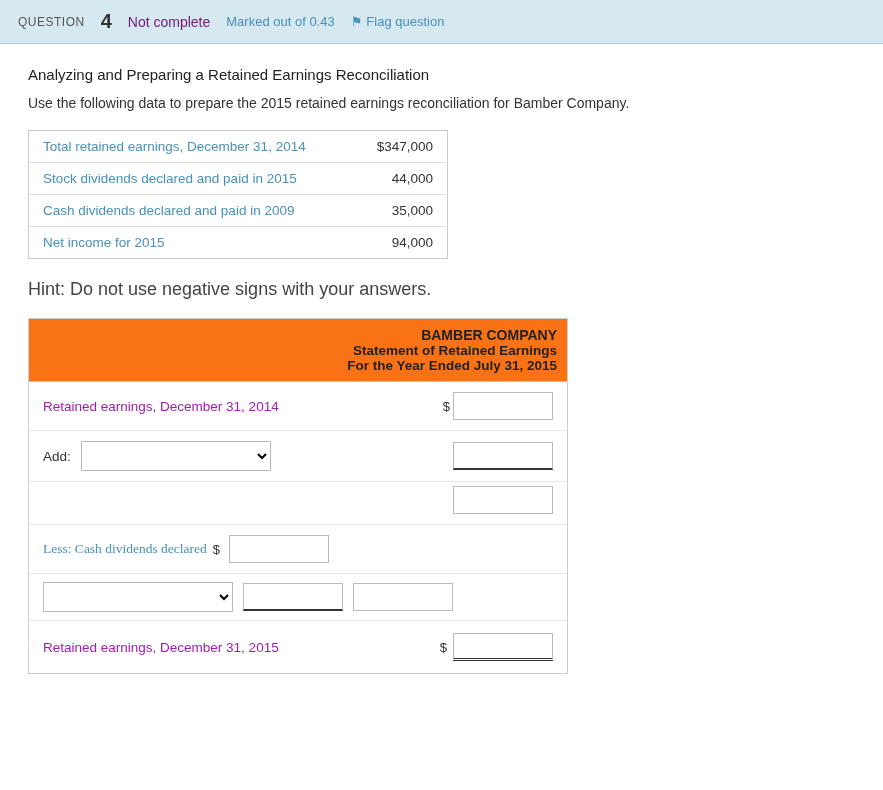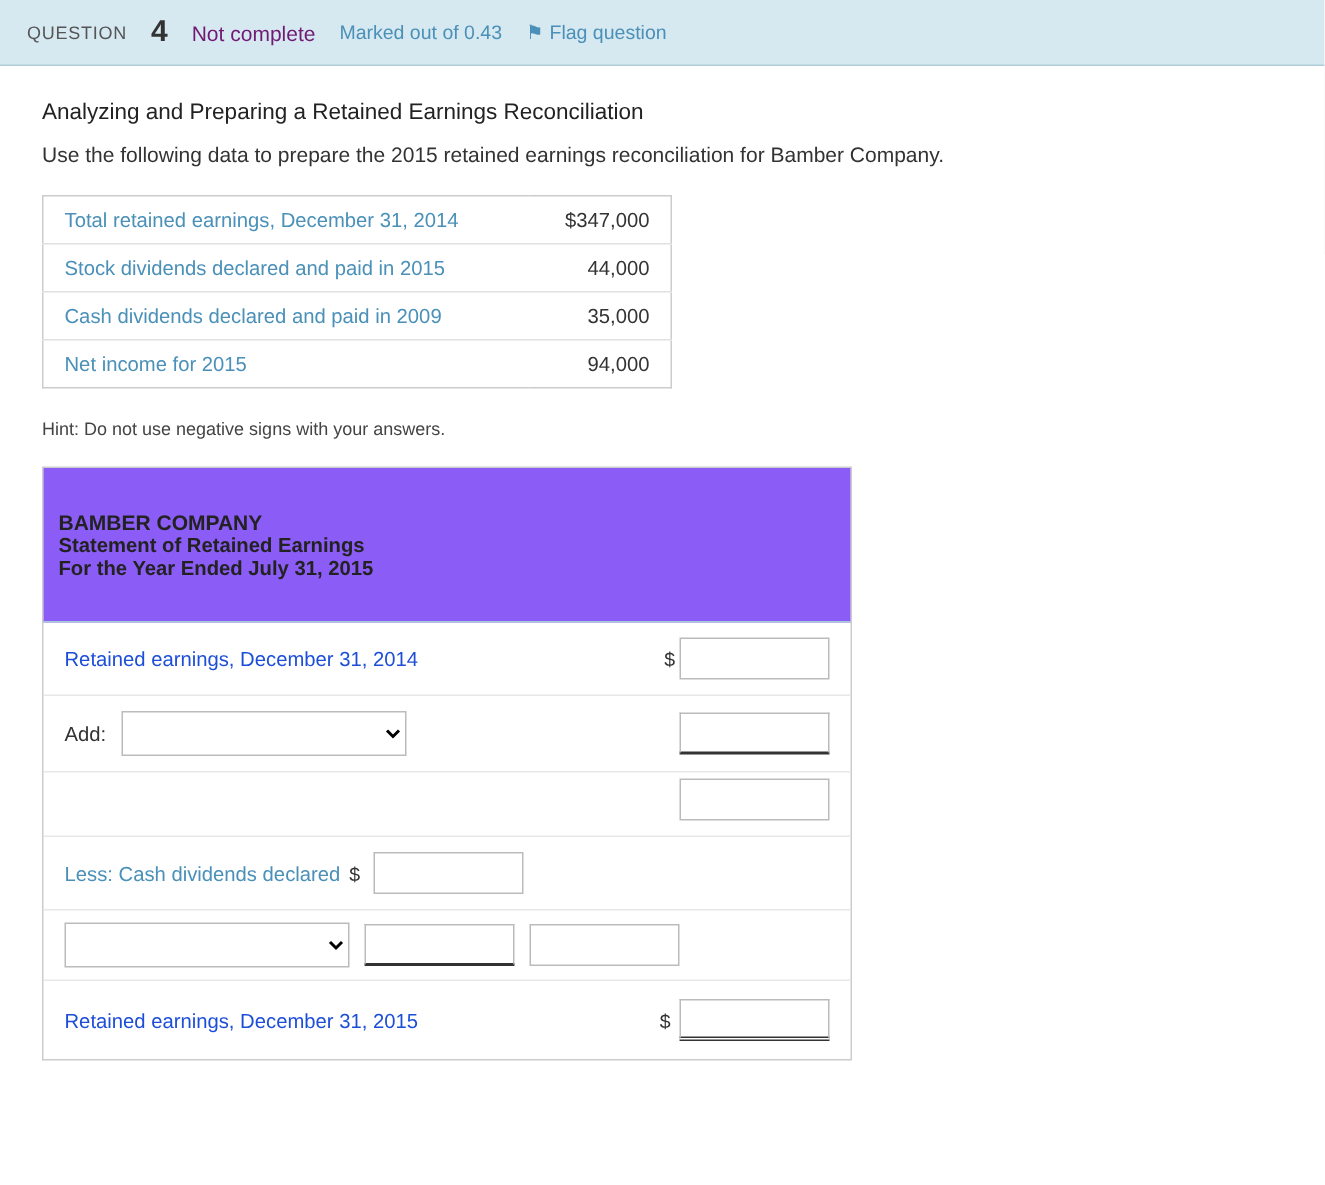--- a/index.html
+++ b/index.html
@@ -96,34 +96,34 @@
 
     .data-table td:first-child {
       color: #4a90b8;
     }
 
     .data-table tr:last-child td {
       border-bottom: none;
     }
 
     .hint-text {
-      font-size: 12px;
+      font-size: 18px;
       color: #444;
       margin-bottom: 18px;
     }
 
     .statement-container {
       border: 1px solid #ccc;
       width: 540px;
     }
 
     .statement-header {
-      background: #8b5cf6;
-      text-align: left;
-      padding: 28px 10px;
+      background: #f97316;
+      text-align: right;
+      padding: 8px 10px;
       border-bottom: 1px solid #a8c8d8;
     }
 
     .statement-header .company-name {
       font-weight: bold;
       font-size: 14px;
       color: #222;
     }
 
     .statement-header .statement-title {
@@ -148,21 +148,21 @@
       padding: 10px 14px;
       border-bottom: 1px solid #e8e8e8;
       min-height: 48px;
     }
 
     .stmt-row:last-child {
       border-bottom: none;
     }
 
     .stmt-label {
-      color: #1d4ed8;
+      color: #a21caf;
       font-size: 13.5px;
       flex: 1;
     }
 
     .dollar-sign {
       color: #333;
       font-size: 13px;
       margin-right: 3px;
     }
 
@@ -221,20 +221,21 @@
       display: flex;
       align-items: center;
       padding: 10px 14px;
       border-bottom: 1px solid #e8e8e8;
       gap: 6px;
     }
 
     .less-label {
       color: #4a90b8;
       font-size: 13.5px;
+      font-family: Liberation Serif, serif;
     }
 
     .dropdown-row {
       display: flex;
       align-items: center;
       padding: 8px 14px;
       border-bottom: 1px solid #e8e8e8;
       gap: 10px;
     }
 

